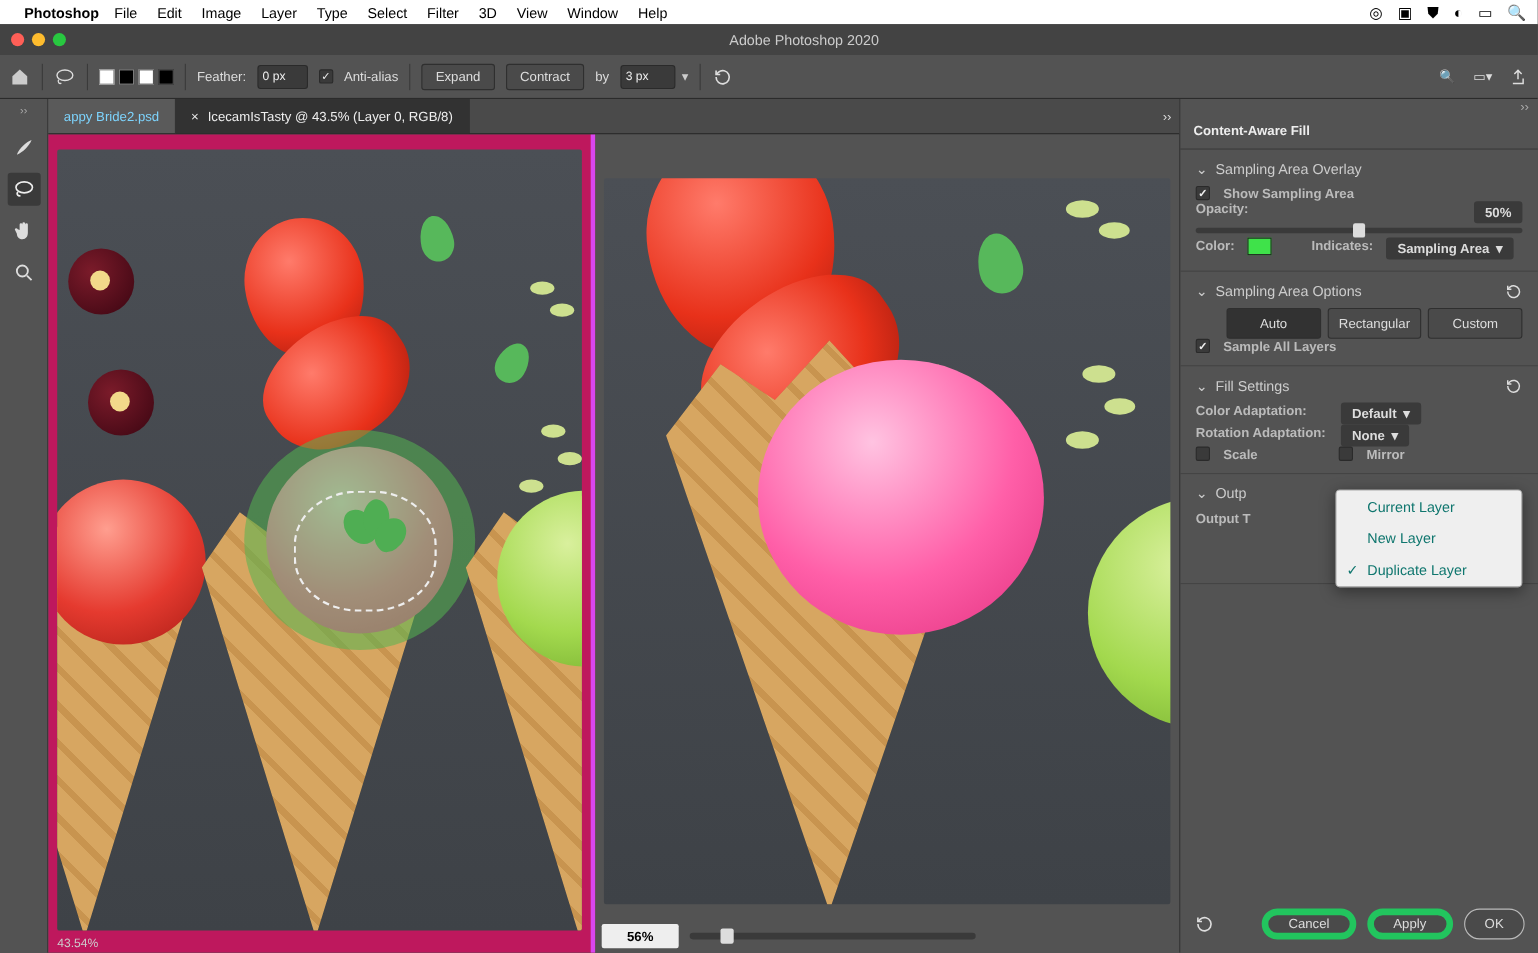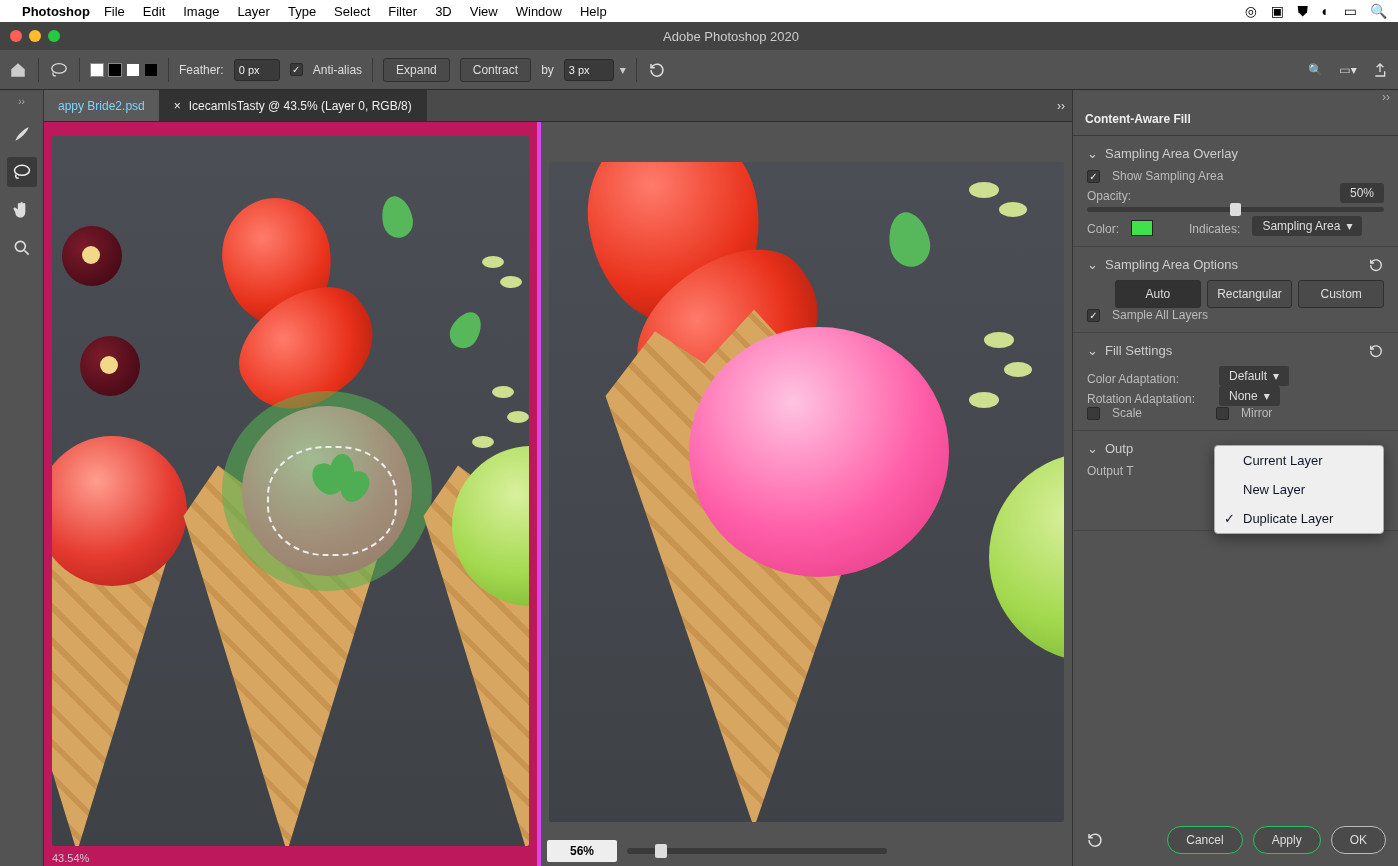--- a/index.html
+++ b/index.html
@@ -67,35 +67,35 @@
 .overlay-green{position:absolute;background:rgba(83,181,80,0.55);border-radius:50%;}
 .selection{position:absolute;border:2px dashed #eee;border-radius:45%;}
 .mint-cluster{position:absolute;}
 .mint-cluster span{position:absolute;background:#4fae53;border-radius:50% 60% 40% 60%;}
 
 .rpanel{position:absolute;right:0;top:90px;width:326px;bottom:0;background:#535353;border-left:1px solid #333;display:flex;flex-direction:column;}
 .rpanel .tabrow{height:34px;display:flex;align-items:center;padding:0 12px;color:#eee;font-weight:600;border-bottom:1px solid #3a3a3a;}
 .sec{padding:10px 14px;border-bottom:1px solid #444;position:relative;}
 .sec h4{display:flex;align-items:center;gap:8px;font-weight:400;color:#ccc;font-size:13px;margin-bottom:8px;}
 .chev{width:10px;text-align:center;}
-.row{display:flex;align-items:flex-end;gap:12px;margin:0 0;}
+.row{display:flex;align-items:flex-start;gap:12px;margin:0 0;font-weight:bold;}
 .label{color:#bbb;font-size:12px;}
 .valbox{background:#3a3a3a;padding:3px 10px;border-radius:3px;font-size:12px;display:flex;align-items:center;gap:6px;}
 .range{flex:1;height:5px;background:#3a3a3a;border-radius:3px;position:relative;margin:4px 0 4px 0;}
 .range .knob{position:absolute;top:-4px;width:11px;height:13px;background:#ddd;border-radius:2px;}
 .color-chip{width:22px;height:16px;background:#3fe24a;border:1px solid #222;}
 .btnrow{display:flex;gap:6px;padding-left:28px;}
 .tbtn{flex:1;height:28px;background:#4a4a4a;border:1px solid #2f2f2f;border-radius:3px;display:flex;align-items:center;justify-content:center;font-size:12px;}
 .tbtn.active{background:#323232;}
 .reset{position:absolute;right:12px;top:8px;}
-.popup{position:absolute;right:14px;bottom:-4px;width:170px;background:#efefef;color:#0f172a;border:1px solid #aaa;border-radius:4px;box-shadow:0 4px 14px rgba(0,0,0,0.4);z-index:10;}
+.popup{position:absolute;right:14px;bottom:-4px;width:170px;background:#efefef;color:#0f766e;border:1px solid #aaa;border-radius:4px;box-shadow:0 4px 14px rgba(0,0,0,0.4);z-index:10;}
 .popup .item{padding:7px 28px;font-size:13px;position:relative;}
 .popup .item.sel::before{content:"✓";position:absolute;left:9px;}
 .bottom-actions{margin-top:auto;padding:12px;display:flex;gap:10px;align-items:center;}
-.btn{height:28px;padding:0 18px;border-radius:14px;border:1px solid #22c55e;background:#4a4a4a;display:flex;align-items:center;font-size:12px;}
+.btn{height:28px;padding:0 18px;border-radius:14px;border:6px solid #22c55e;background:#4a4a4a;display:flex;align-items:center;font-size:12px;}
 .btn.primary{border:1px solid #bbb;}
 
 svg{display:block;}
 </style>
 </head>
 <body>
 
 <div class="mac-bar">
   <span class="apple"></span>
   <span class="app">Photoshop</span>

